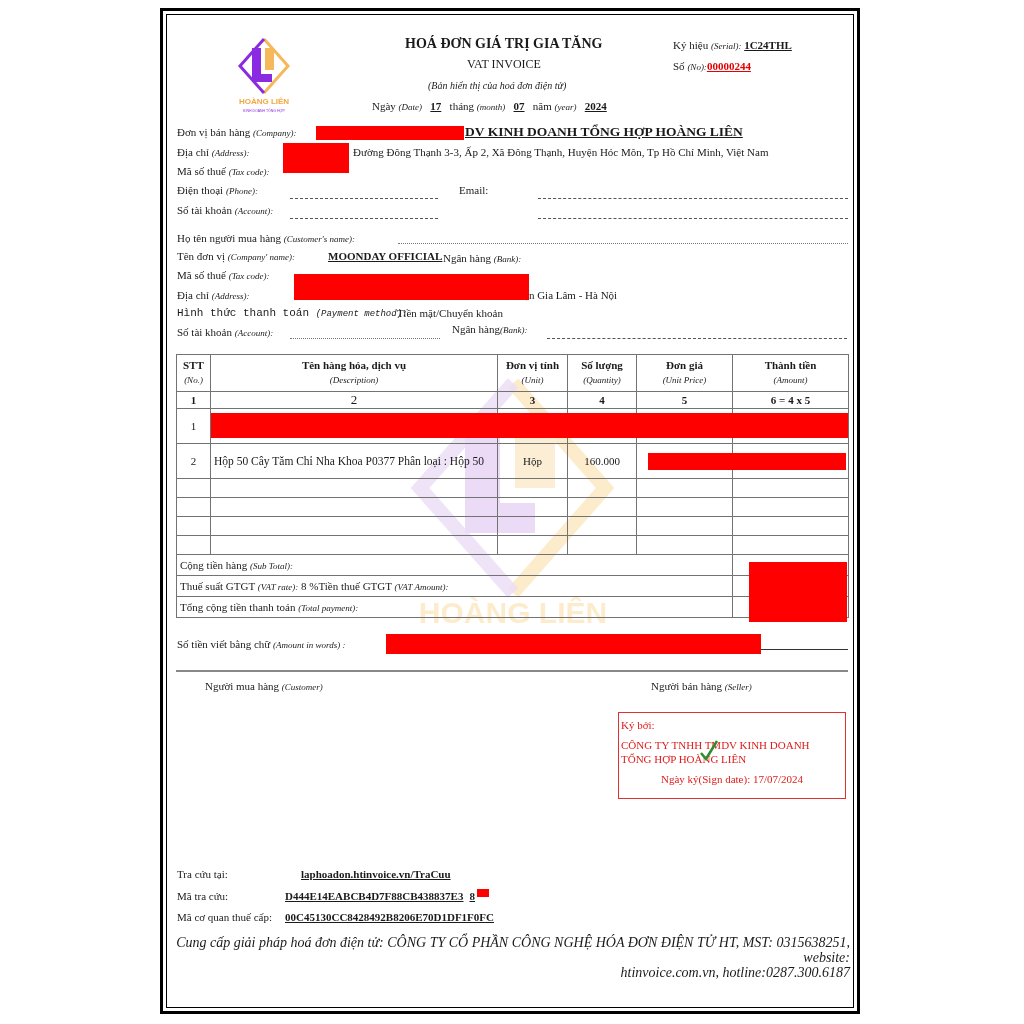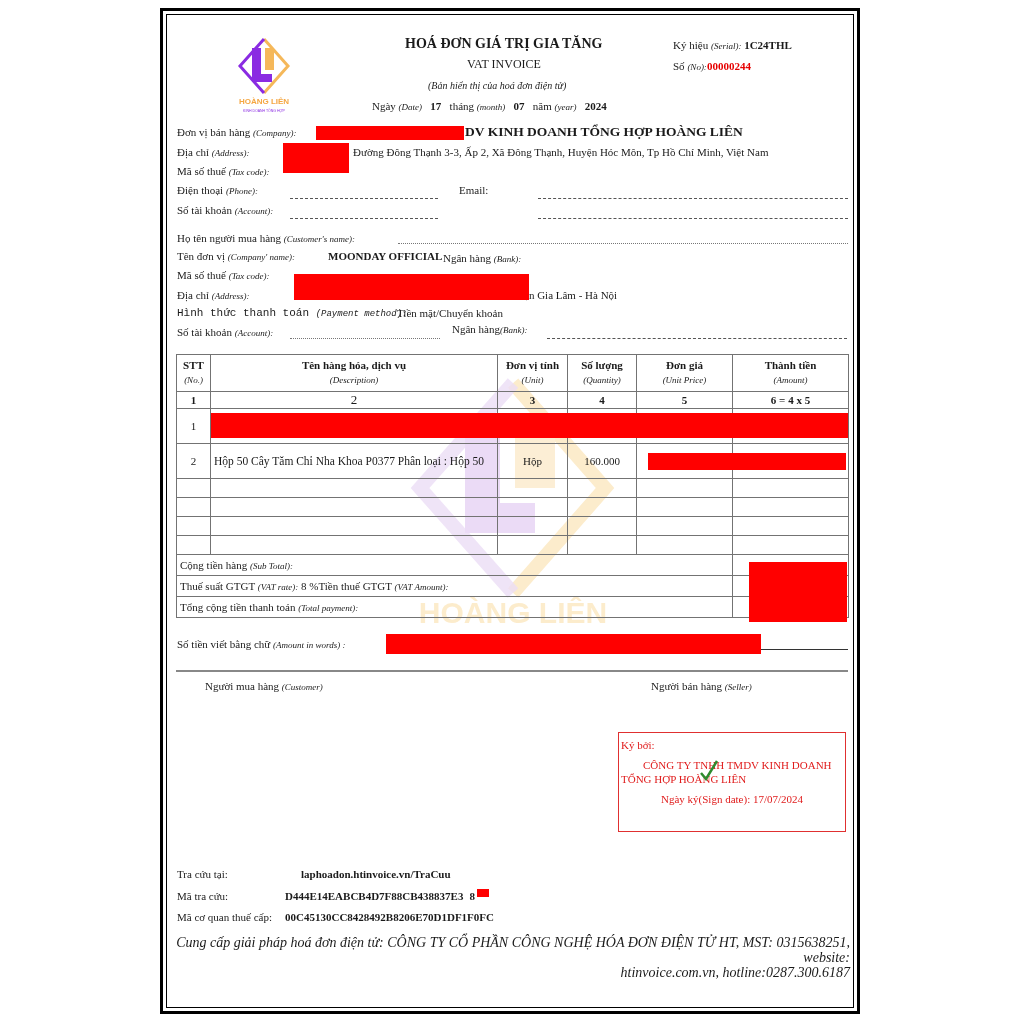--- a/index.html
+++ b/index.html
@@ -5,21 +5,21 @@
   html, body { margin:0; padding:0; background:#ffffff; }
   body { width:1024px; height:1024px; position:relative; overflow:hidden;
          font-family:"Liberation Serif", "DejaVu Serif", serif; color:#1a1a1a; }
   .outer { position:absolute; left:160px; top:8px; width:700px; height:1006px;
            border:3px solid #000; box-sizing:border-box; }
   .inner { position:absolute; left:166px; top:14px; width:688px; height:994px;
            border:1.5px solid #000; box-sizing:border-box; }
   .abs { position:absolute; white-space:nowrap; }
   .lbl { font-size:11px; }
   .it { font-style:italic; font-size:9px; }
-  .b { font-weight:bold; }
+  .b { font-weight:bold;text-decoration:underline; }
   .red { color:#e60000; }
   .redact { position:absolute; background:#ff0000; }
   .dash { position:absolute; border-bottom:1px dashed #555; height:0; }
   .dot { position:absolute; border-bottom:1px dotted #777; height:0; }
 
   
   .title { font-size:14px; font-weight:bold; }
   .subtitle { font-size:12px; }
   .logo { position:absolute; left:232px; top:36px; width:64px; height:78px; }
 
@@ -32,21 +32,21 @@
   table.items td, table.items th { border:1px solid #737373; padding:0 3px; }
   table.items th { font-weight:bold; text-align:center; height:36px; font-size:11px; line-height:15px; }
   table.items th .en { display:block; font-style:italic; font-weight:normal; font-size:9px; }
   table.items tr.idx td { font-weight:bold; text-align:center; height:16px; }
   table.items tr.idx td.two { font-weight:normal; font-size:13px; }
   table.items tr.row td { height:34px; vertical-align:middle; }
   table.items tr.empty td { height:18px; }
   table.items td.c { text-align:center; }
   table.items tr.sum td { height:20px; font-size:11px; }
 
-  .sigbox { position:absolute; left:618px; top:732px; width:228px; height:100px;
+  .sigbox { position:absolute; left:618px; top:712px; width:228px; height:87px;
             border:1px solid #e03030; box-sizing:border-box; color:#e01b1b; font-size:11px; }
   .sigbox div { position:absolute; left:2px; white-space:nowrap; }
   .footer-note { position:absolute; left:170px; top:935px; width:680px; text-align:right;
                  font-style:italic; font-size:14px; line-height:15px; }
 </style>
 </head>
 <body>
 
 <div class="outer"></div>
 <div class="inner"></div>
@@ -279,21 +279,21 @@
 
 <div class="abs lbl" style="left:205px;top:680px;">
   <span>Người mua hàng</span> <span class="it">(Customer)</span>
 </div>
 <div class="abs lbl" style="left:651px;top:680px;">
   <span>Người bán hàng</span> <span class="it">(Seller)</span>
 </div>
 
 <div class="sigbox">
   <div style="top:6px;">Ký bởi:</div>
-  <div style="top:26px;margin-left:22px;">CÔNG TY TNHH TMDV KINH DOANH</div>
+  <div style="top:26px;">CÔNG TY TNHH TMDV KINH DOANH</div>
   <div style="top:40px;">TỔNG HỢP HOÀNG LIÊN</div>
   <div style="top:60px;margin-left:40px;">Ngày ký(Sign date): 17/07/2024</div>
   <svg style="position:absolute;left:80px;top:26px;" width="20" height="22" viewBox="0 0 20 22">
     <polyline points="2,14 7,20 18,2" fill="none" stroke="#2e8b2e" stroke-width="2.5"></polyline>
   </svg>
 </div>
 
 <div class="abs lbl" style="left:177px;top:868px;">Tra cứu tại:</div>
 <div class="abs lbl b" style="left:285px;top:868px;padding-left:16px;">laphoadon.htinvoice.vn/TraCuu</div>
 

